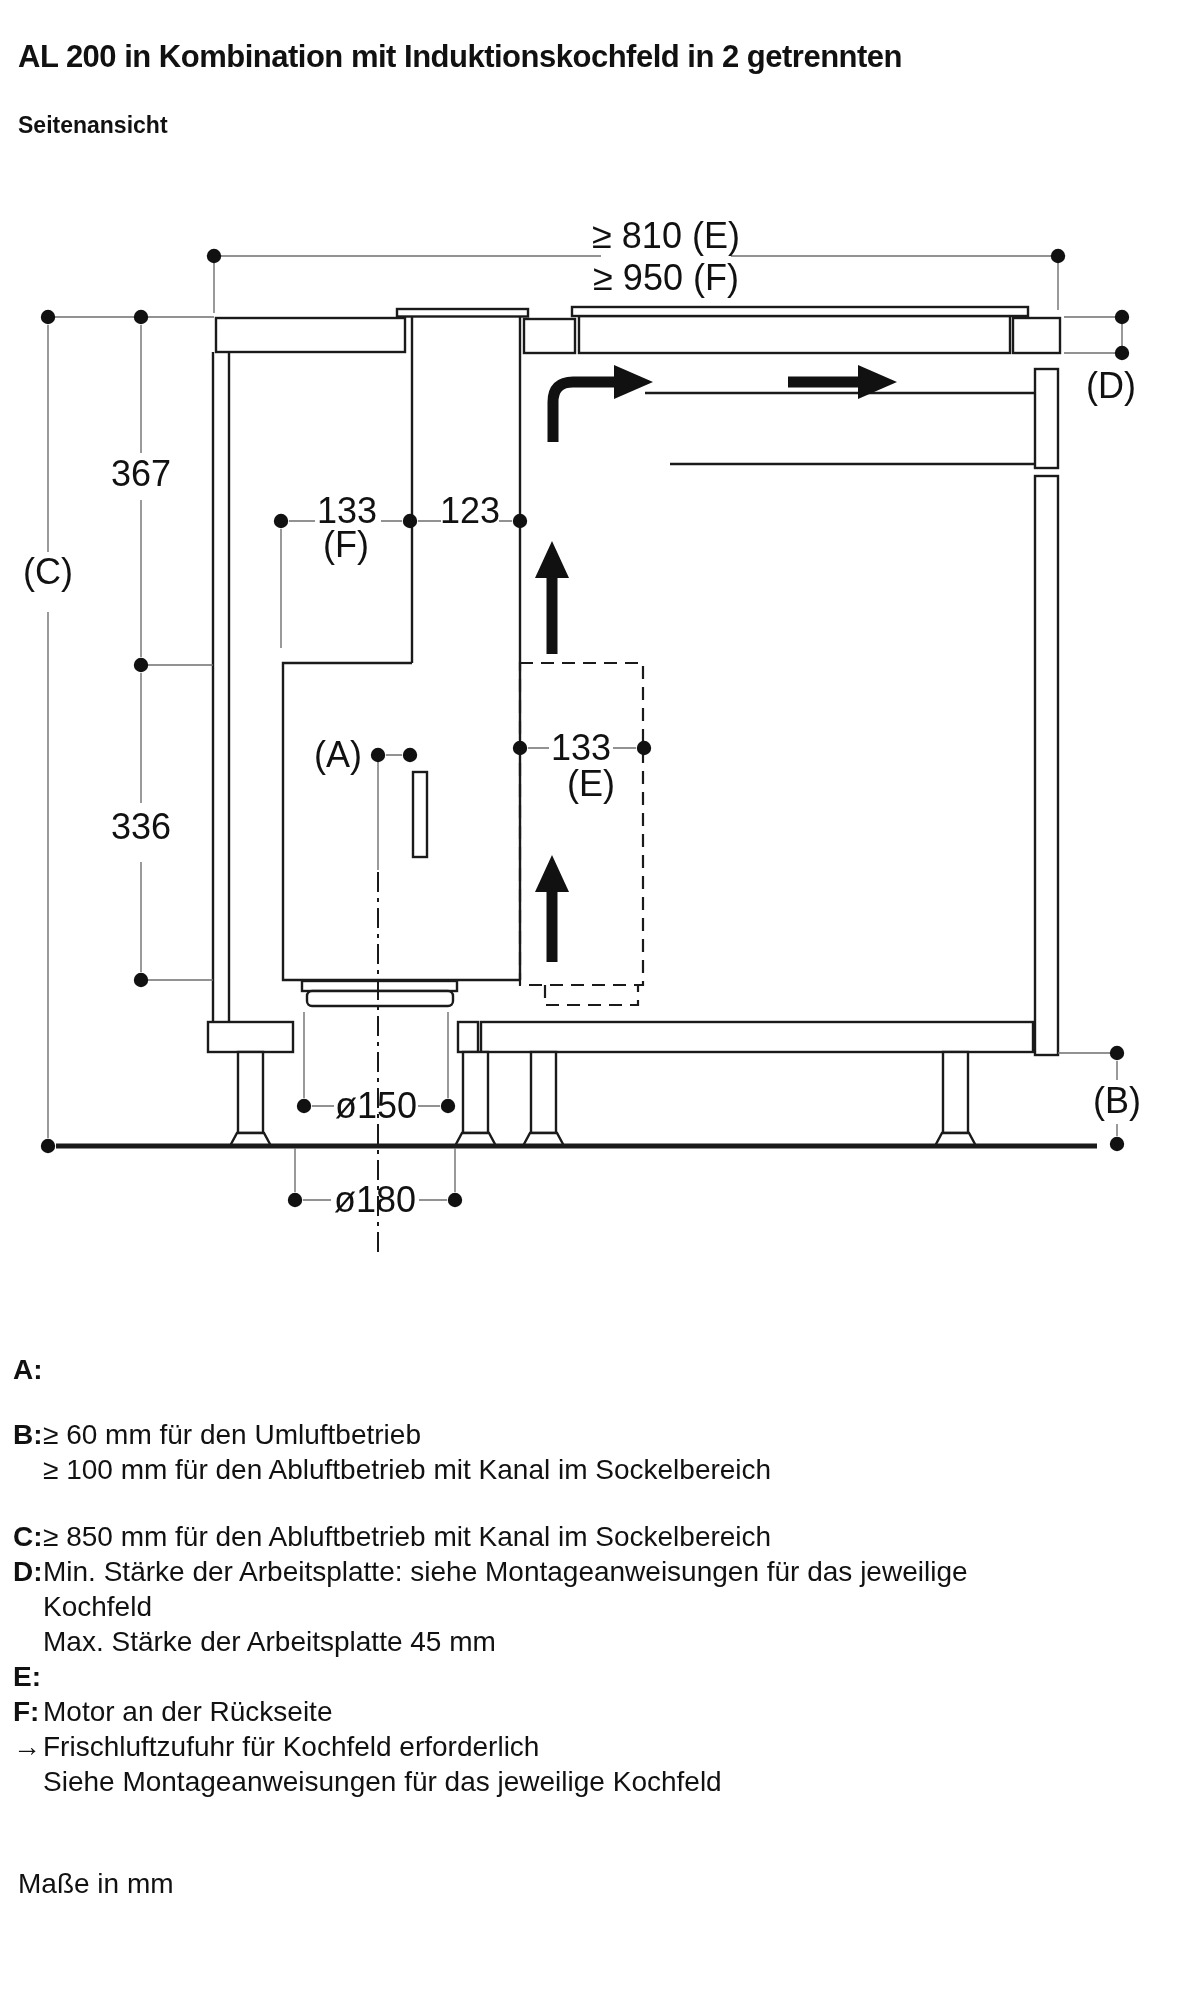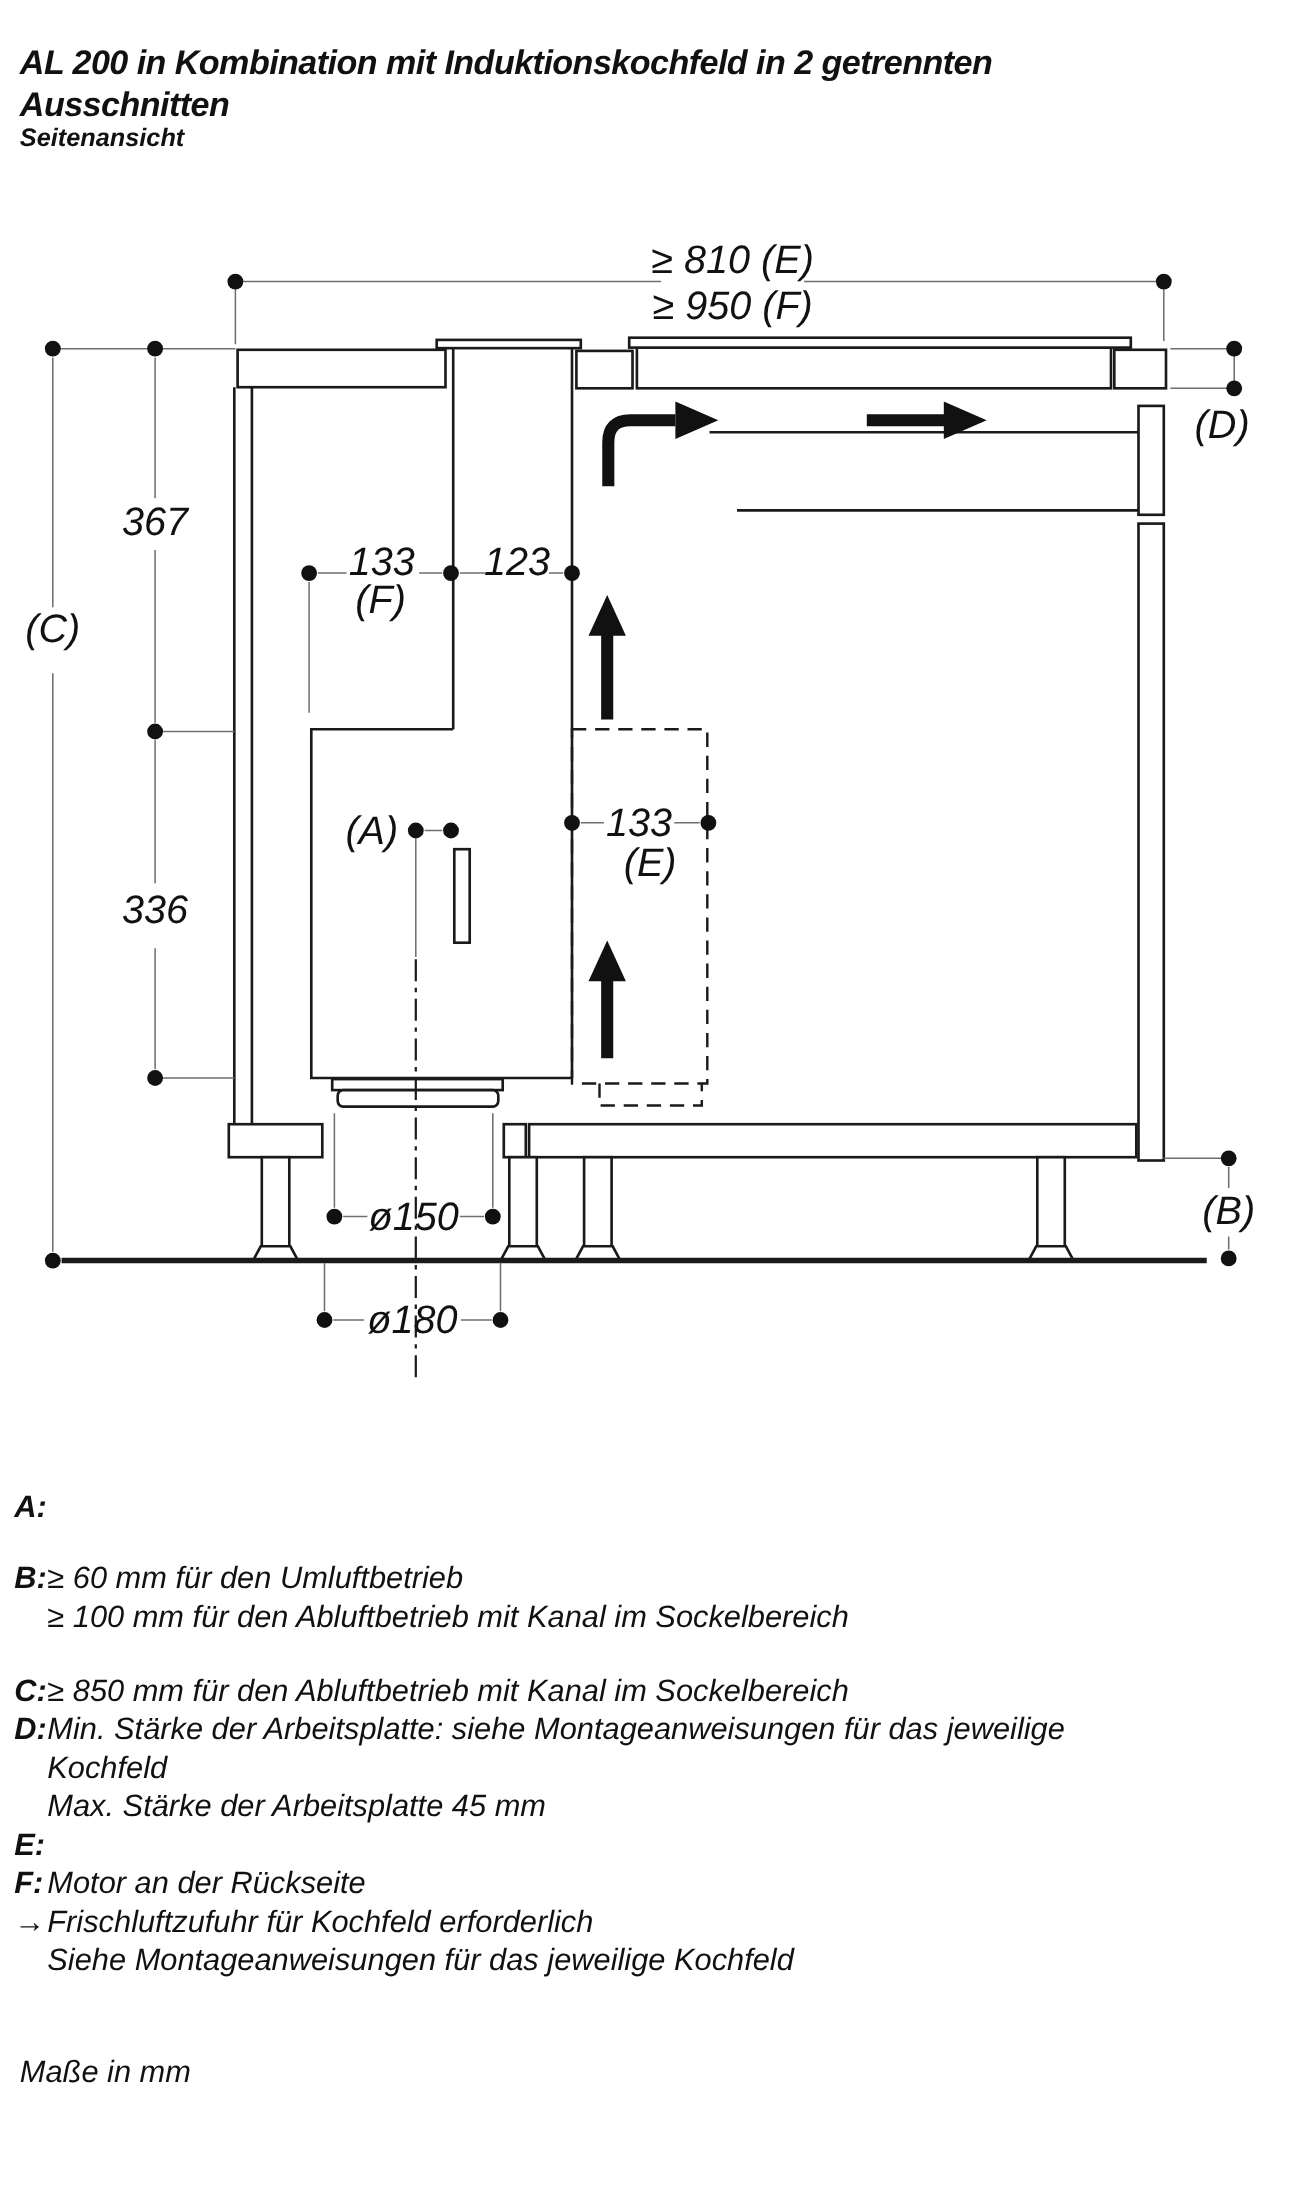--- a/index.html
+++ b/index.html
@@ -1,18 +1,18 @@
 <!DOCTYPE html>
 <html><head>
 <meta charset="utf-8">
 <style>
   html,body{margin:0;padding:0;}
   body{width:1191px;height:2000px;position:relative;background:#ffffff;
        font-family:"Liberation Sans", sans-serif;color:#111;}
-  #stage{position:absolute;left:0;top:0;width:1191px;height:1752px;font-style:italic;}
+  #stage{position:absolute;left:0;top:0;width:1191px;height:1752px;}
   .hdr{position:absolute;left:18px;top:38px;width:1150px;
        font-weight:bold;font-size:31px;line-height:38px;letter-spacing:-0.5px;}
   .sub{position:absolute;left:18px;top:112px;font-weight:bold;font-size:23px;}
   svg{position:absolute;left:0;top:0;}
   .legend{position:absolute;left:13px;top:1352px;width:1170px;}
   .lrow{display:flex;font-size:28px;line-height:35px;white-space:nowrap;}
   .lrow .mk{flex:0 0 30px;font-weight:bold;}
   .lrow:nth-child(2){margin-top:30px;}
   .lrow:nth-child(4){margin-top:32px;}
   .units{position:absolute;left:18px;top:1868px;font-size:28px;}
@@ -27,21 +27,20 @@
   .arrh{fill:#111;stroke:none;}
   .floor{stroke:#1a1a1a;stroke-width:5;fill:none;}
 </style>
 </head>
 <body>
 
 <div id="stage">
 
   <div class="hdr">
     <div>AL 200 in Kombination mit Induktionskochfeld in 2 getrennten</div>
-    <div>Ausschnitten</div>
   </div>
   <div class="sub">Seitenansicht</div>
 
   <svg width="1191" height="2000" viewBox="0 0 1191 2000">
     <defs>
       <pattern id="hf" width="24" height="24" patternUnits="userSpaceOnUse">
         <path d="M-3,27 L27,-3" stroke="#1a1a1a" stroke-width="2"></path>
         <path d="M-15,15 L15,-15" stroke="#1a1a1a" stroke-width="2"></path>
         <path d="M9,39 L39,9" stroke="#1a1a1a" stroke-width="2"></path>
       </pattern>

